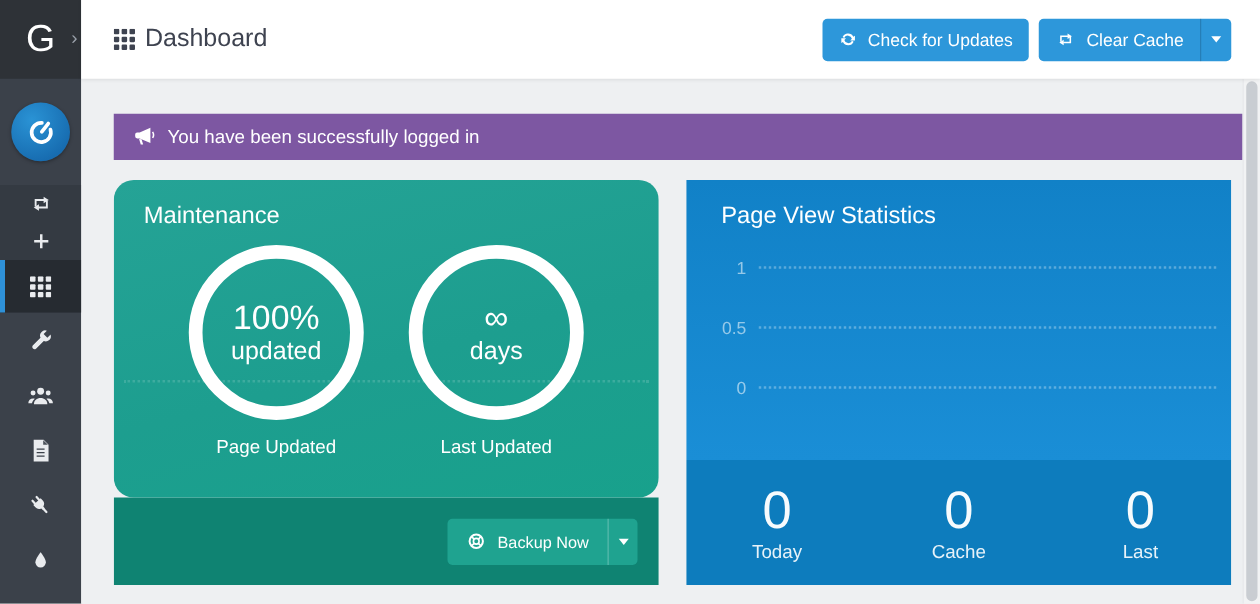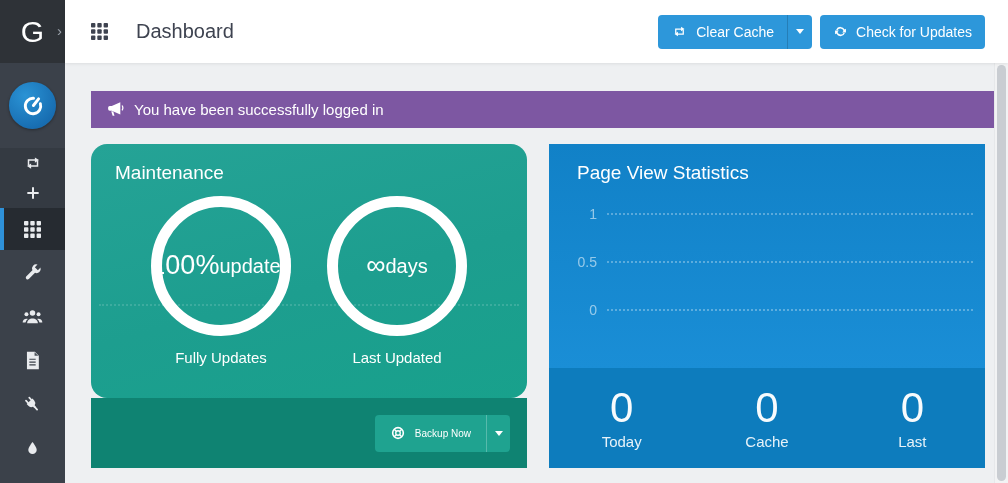--- a/index.html
+++ b/index.html
@@ -25,21 +25,21 @@
   .nav-item.lower { height: 44px; }
   .nav-item.active { height: 42px; background: #262b31; border-left: 4px solid #2e91d8;
                      padding-right: 4px; }
   .nav-item svg { display: block; }
 
   
   .main { flex: 1; position: relative; background: #eef0f2; }
   header { height: 63px; background: #fff; display: flex; align-items: center;
            padding: 0 23px 0 26px; box-shadow: 0 1px 3px rgba(0,0,0,.08);
            position: relative; z-index: 2; }
-  .header-title { display: flex; align-items: center; gap: 28px; color: #3e4350; text-align: right; }
+  .header-title { display: flex; align-items: center; gap: 8px; color: #3e4350; text-align: right; }
   .header-title h1 { font-size: 20px; font-weight: 400; color: #3e4350; }
   .header-actions { margin-left: auto; display: flex; gap: 8px; }
   .btn { background: #2d97da; color: #fff; font-size: 14px; height: 34px;
          border: none; border-radius: 4px; display: flex; align-items: center;
          cursor: pointer; font-family: inherit; }
   .btn .btn-main { display: flex; align-items: center; gap: 8px; padding: 0 13px; }
   .btn .btn-caret { width: 25px; height: 100%; display: flex; align-items: center;
                     justify-content: center; border-left: 1px solid rgba(0,0,0,.16);
                     cursor: pointer; }
   .caret { display: inline-block; width: 0; height: 0; border-left: 4px solid transparent;
@@ -56,29 +56,29 @@
 
   
   .maintenance .card-body { flex: 1; position: relative;
       background: linear-gradient(165deg, #25a396 0%, #1d9e8f 55%, #18a18c 100%);
       padding: 18px 24px 0; border-radius: 16px; }
   .texture-line { position: absolute; left: 8px; right: 8px; top: 160px;
       border-top: 2px dotted rgba(255,255,255,.14); }
   .rings { display: flex; justify-content: space-evenly; margin-top: 12px; }
   .ring-col { display: flex; flex-direction: column; align-items: center; }
   .ring { width: 140px; height: 140px; border: 11px solid #fff; border-radius: 50%;
-          display: flex; flex-direction: row; align-items: center;
+          display: flex; flex-direction: column; align-items: center;
           justify-content: center; }
   .ring .big { font-size: 27px; line-height: 1.15; }
   .ring .unit { font-size: 20px; }
   .ring-caption { margin-top: 13px; font-size: 15px; }
   .maintenance .card-footer { height: 70px; background: #0f8372; display: flex;
       align-items: center; justify-content: flex-end; padding: 0 17px; }
   .backup-btn { display: flex; align-items: center; height: 37px; background: #1fa390;
-      border-radius: 4px; color: #fff; font-size: 10px; cursor: pointer; }
+      border-radius: 4px; color: #fff; font-size: 13px; cursor: pointer; }
   .backup-btn .bb-main { display: flex; align-items: center; gap: 9px; padding: 0 15px; }
   .backup-btn .bb-caret { width: 24px; height: 100%; display: flex; align-items: center;
       justify-content: center; border-left: 1px solid rgba(255,255,255,.25); cursor: pointer; }
 
   
   .pageviews .card-body { height: 224px;
       background: linear-gradient(180deg, #1181c7 0%, #1a8ed6 100%);
       padding: 18px 0 0; }
   .pageviews h2 { margin-left: 28px; }
   .chart { margin-top: 6px; }
@@ -212,45 +212,45 @@
             <rect x="0" y="12.6" width="4.4" height="4.4" rx="0.9"></rect>
               <rect x="6.3" y="12.6" width="4.4" height="4.4" rx="0.9"></rect>
               <rect x="12.6" y="12.6" width="4.4" height="4.4" rx="0.9"></rect>
           </g>
         </svg>
         <h1>Dashboard</h1>
       </div>
       <div class="header-actions">
         <div class="btn">
           <span class="btn-main">
+            <svg width="15" height="15" viewBox="0 0 24 24">
+              <g fill="#fff">
+                <path d="M12 4.6a7.4 7.4 0 0 1 6.6 4.1l2.1-1.2v6h-6l2.1-2.2A5.2 5.2 0 0 0 7 10.2L5 9.1A7.4 7.4 0 0 1 12 4.6z"></path>
+                <path d="M12 19.4a7.4 7.4 0 0 1-6.6-4.1l-2.1 1.2v-6h6l-2.1 2.2A5.2 5.2 0 0 0 17 13.8l2 1.1a7.4 7.4 0 0 1-7 4.5z"></path>
+              </g>
+            </svg>
+            <span>Check for Updates</span>
+          </span>
+        </div>
+        <div class="btn">
+          <span class="btn-main">
             <svg width="17" height="15" viewBox="0 0 24 24" style="color:#fff">
               <g fill="none" stroke="currentColor" stroke-width="2">
                 <path d="M6 15V8h9"></path>
                 <path d="M18 9v7H9"></path>
               </g>
               <path fill="currentColor" d="M14.5 4.5 20 8l-5.5 3.5z"></path>
               <path fill="currentColor" d="M9.5 12.5 4 16l5.5 3.5z"></path>
             </svg>
             <span>Clear Cache</span>
           </span>
           <span class="btn-caret">
             <i class="caret"></i>
           </span>
         </div>
-        <div class="btn">
-          <span class="btn-main">
-            <svg width="15" height="15" viewBox="0 0 24 24">
-              <g fill="#fff">
-                <path d="M12 4.6a7.4 7.4 0 0 1 6.6 4.1l2.1-1.2v6h-6l2.1-2.2A5.2 5.2 0 0 0 7 10.2L5 9.1A7.4 7.4 0 0 1 12 4.6z"></path>
-                <path d="M12 19.4a7.4 7.4 0 0 1-6.6-4.1l-2.1 1.2v-6h6l-2.1 2.2A5.2 5.2 0 0 0 17 13.8l2 1.1a7.4 7.4 0 0 1-7 4.5z"></path>
-              </g>
-            </svg>
-            <span>Check for Updates</span>
-          </span>
-        </div>
       </div>
     </header>
 
     <div class="content">
 
       <div class="banner">
         <svg width="18" height="17" viewBox="0 0 22 20">
           <g fill="#fff">
             <path d="M17.5 1 7 5.6H4.6A2 2 0 0 0 2.6 7.6v1.9a2 2 0 0 0 2 2H7l10.5 4.5z"></path>
             <path d="M6.4 12.1l1.7 5.4h2.3l-1.6-5.2z"></path>
@@ -265,21 +265,21 @@
         <section class="card maintenance">
           <div class="card-body">
             <h2>Maintenance</h2>
             <div class="texture-line"></div>
             <div class="rings">
               <div class="ring-col">
                 <div class="ring">
                   <div class="big">100%</div>
                   <div class="unit">updated</div>
                 </div>
-                <div class="ring-caption">Fully Updates</div>
+                <div class="ring-caption">Page Updated</div>
               </div>
               <div class="ring-col">
                 <div class="ring">
                   <div class="big">∞</div>
                   <div class="unit">days</div>
                 </div>
                 <div class="ring-caption">Last Updated</div>
               </div>
             </div>
           </div>

